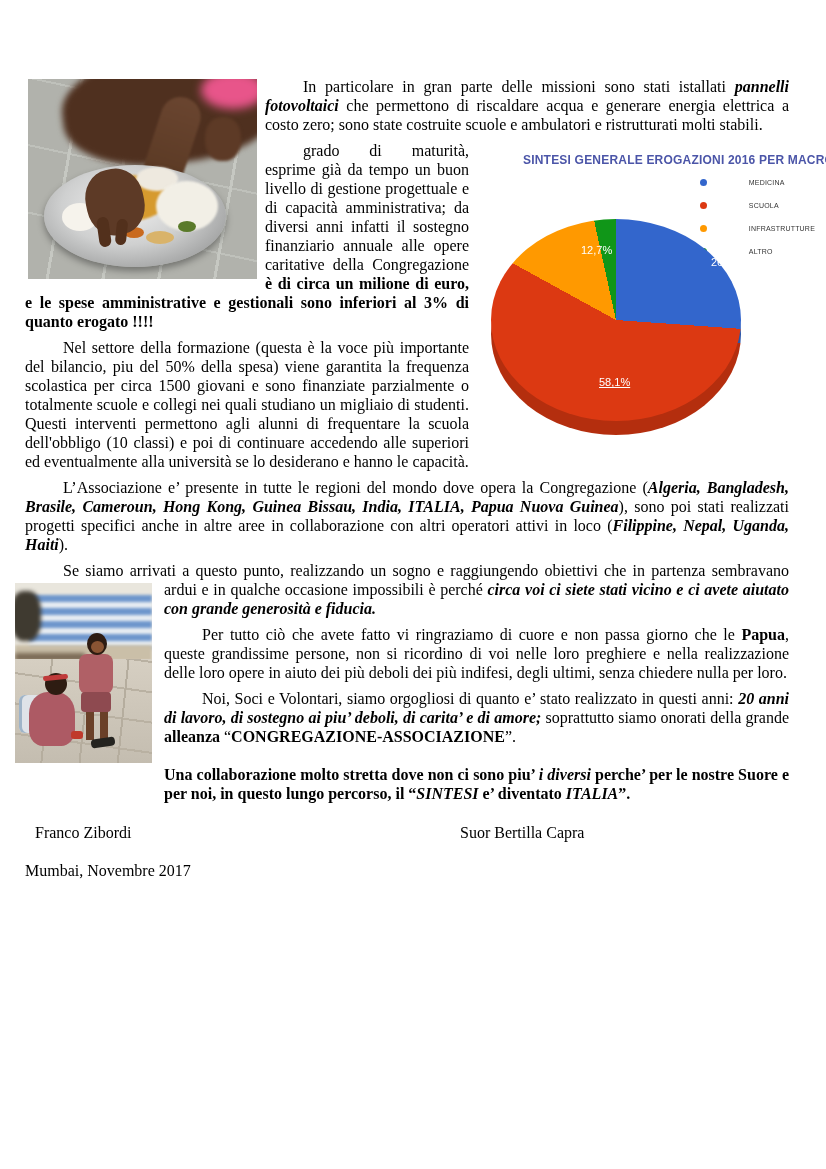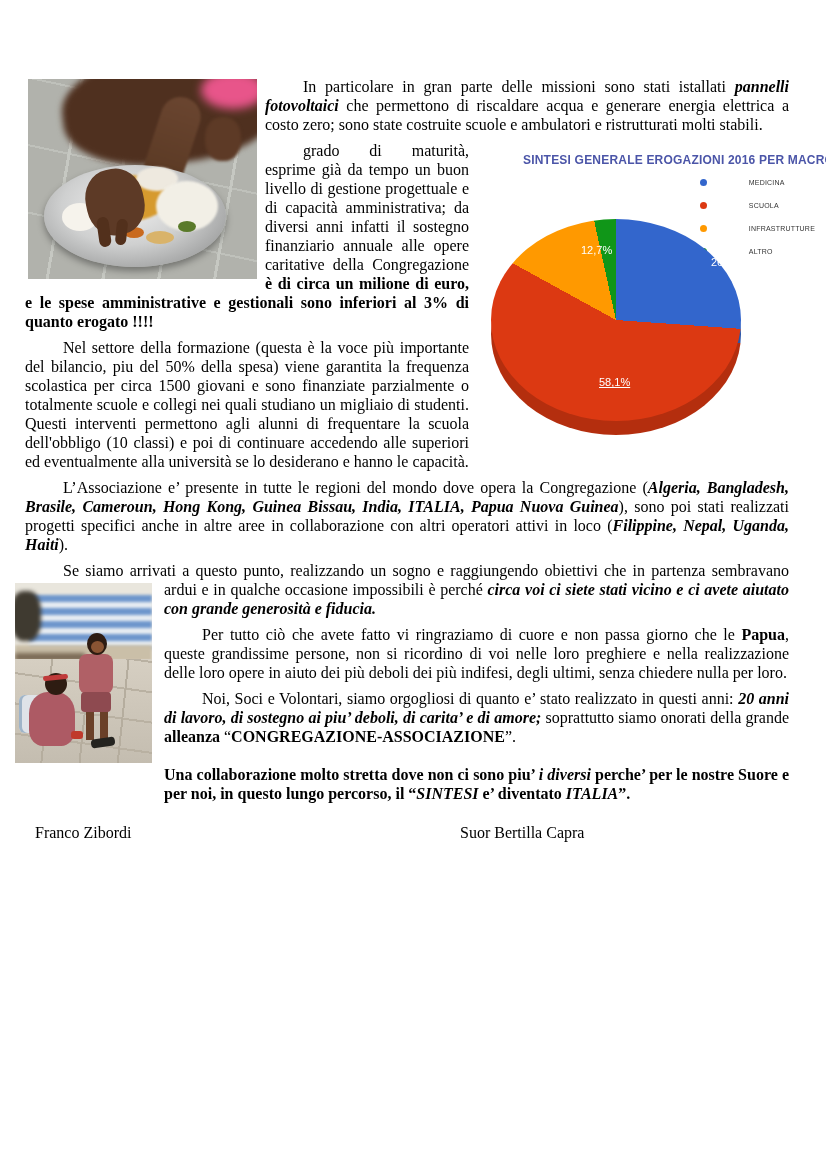--- a/index.html
+++ b/index.html
@@ -160,14 +160,15 @@
 
   <p><span class="run">Per tutto ciò che avete fatto vi ringraziamo di cuore e non passa giorno che le </span><span class="b">Papua</span><span class="run">, queste grandissime persone,  non si ricordino di voi nelle loro preghiere e nella realizzazione delle loro opere  in aiuto dei più deboli dei più indifesi, degli ultimi,  senza chiedere nulla per loro.</span></p>
 
   <p><span class="run">Noi,  Soci e  Volontari,  siamo orgogliosi di quanto e’ stato realizzato in questi anni:  </span><span class="bi">20 anni di lavoro, di sostegno ai piu’ deboli, di carita’ e di amore;</span><span class="run">  soprattutto siamo onorati della grande </span><span class="b">alleanza</span><span class="run"> “</span><span class="b">CONGREGAZIONE-ASSOCIAZIONE</span><span class="run">”.</span></p>
 
   <p class="allbold gap noindent"><span class="run">Una collaborazione molto stretta dove non ci sono piu’ </span><span class="i">i diversi</span><span class="run"> perche’ per le nostre Suore e per noi, in questo lungo percorso, il “</span><span class="i">SINTESI</span><span class="run"> e’ diventato  </span><span class="i">ITALIA</span><span class="run">”.</span></p>
 
 
   <div class="sigrow"><span class="sig-left">Franco Zibordi</span><span class="sig-right">Suor Bertilla Capra</span></div>
 
+  <p class="noindent gap">Mumbai, Novembre 2017</p>
 
 </div>
 
 </body></html>

